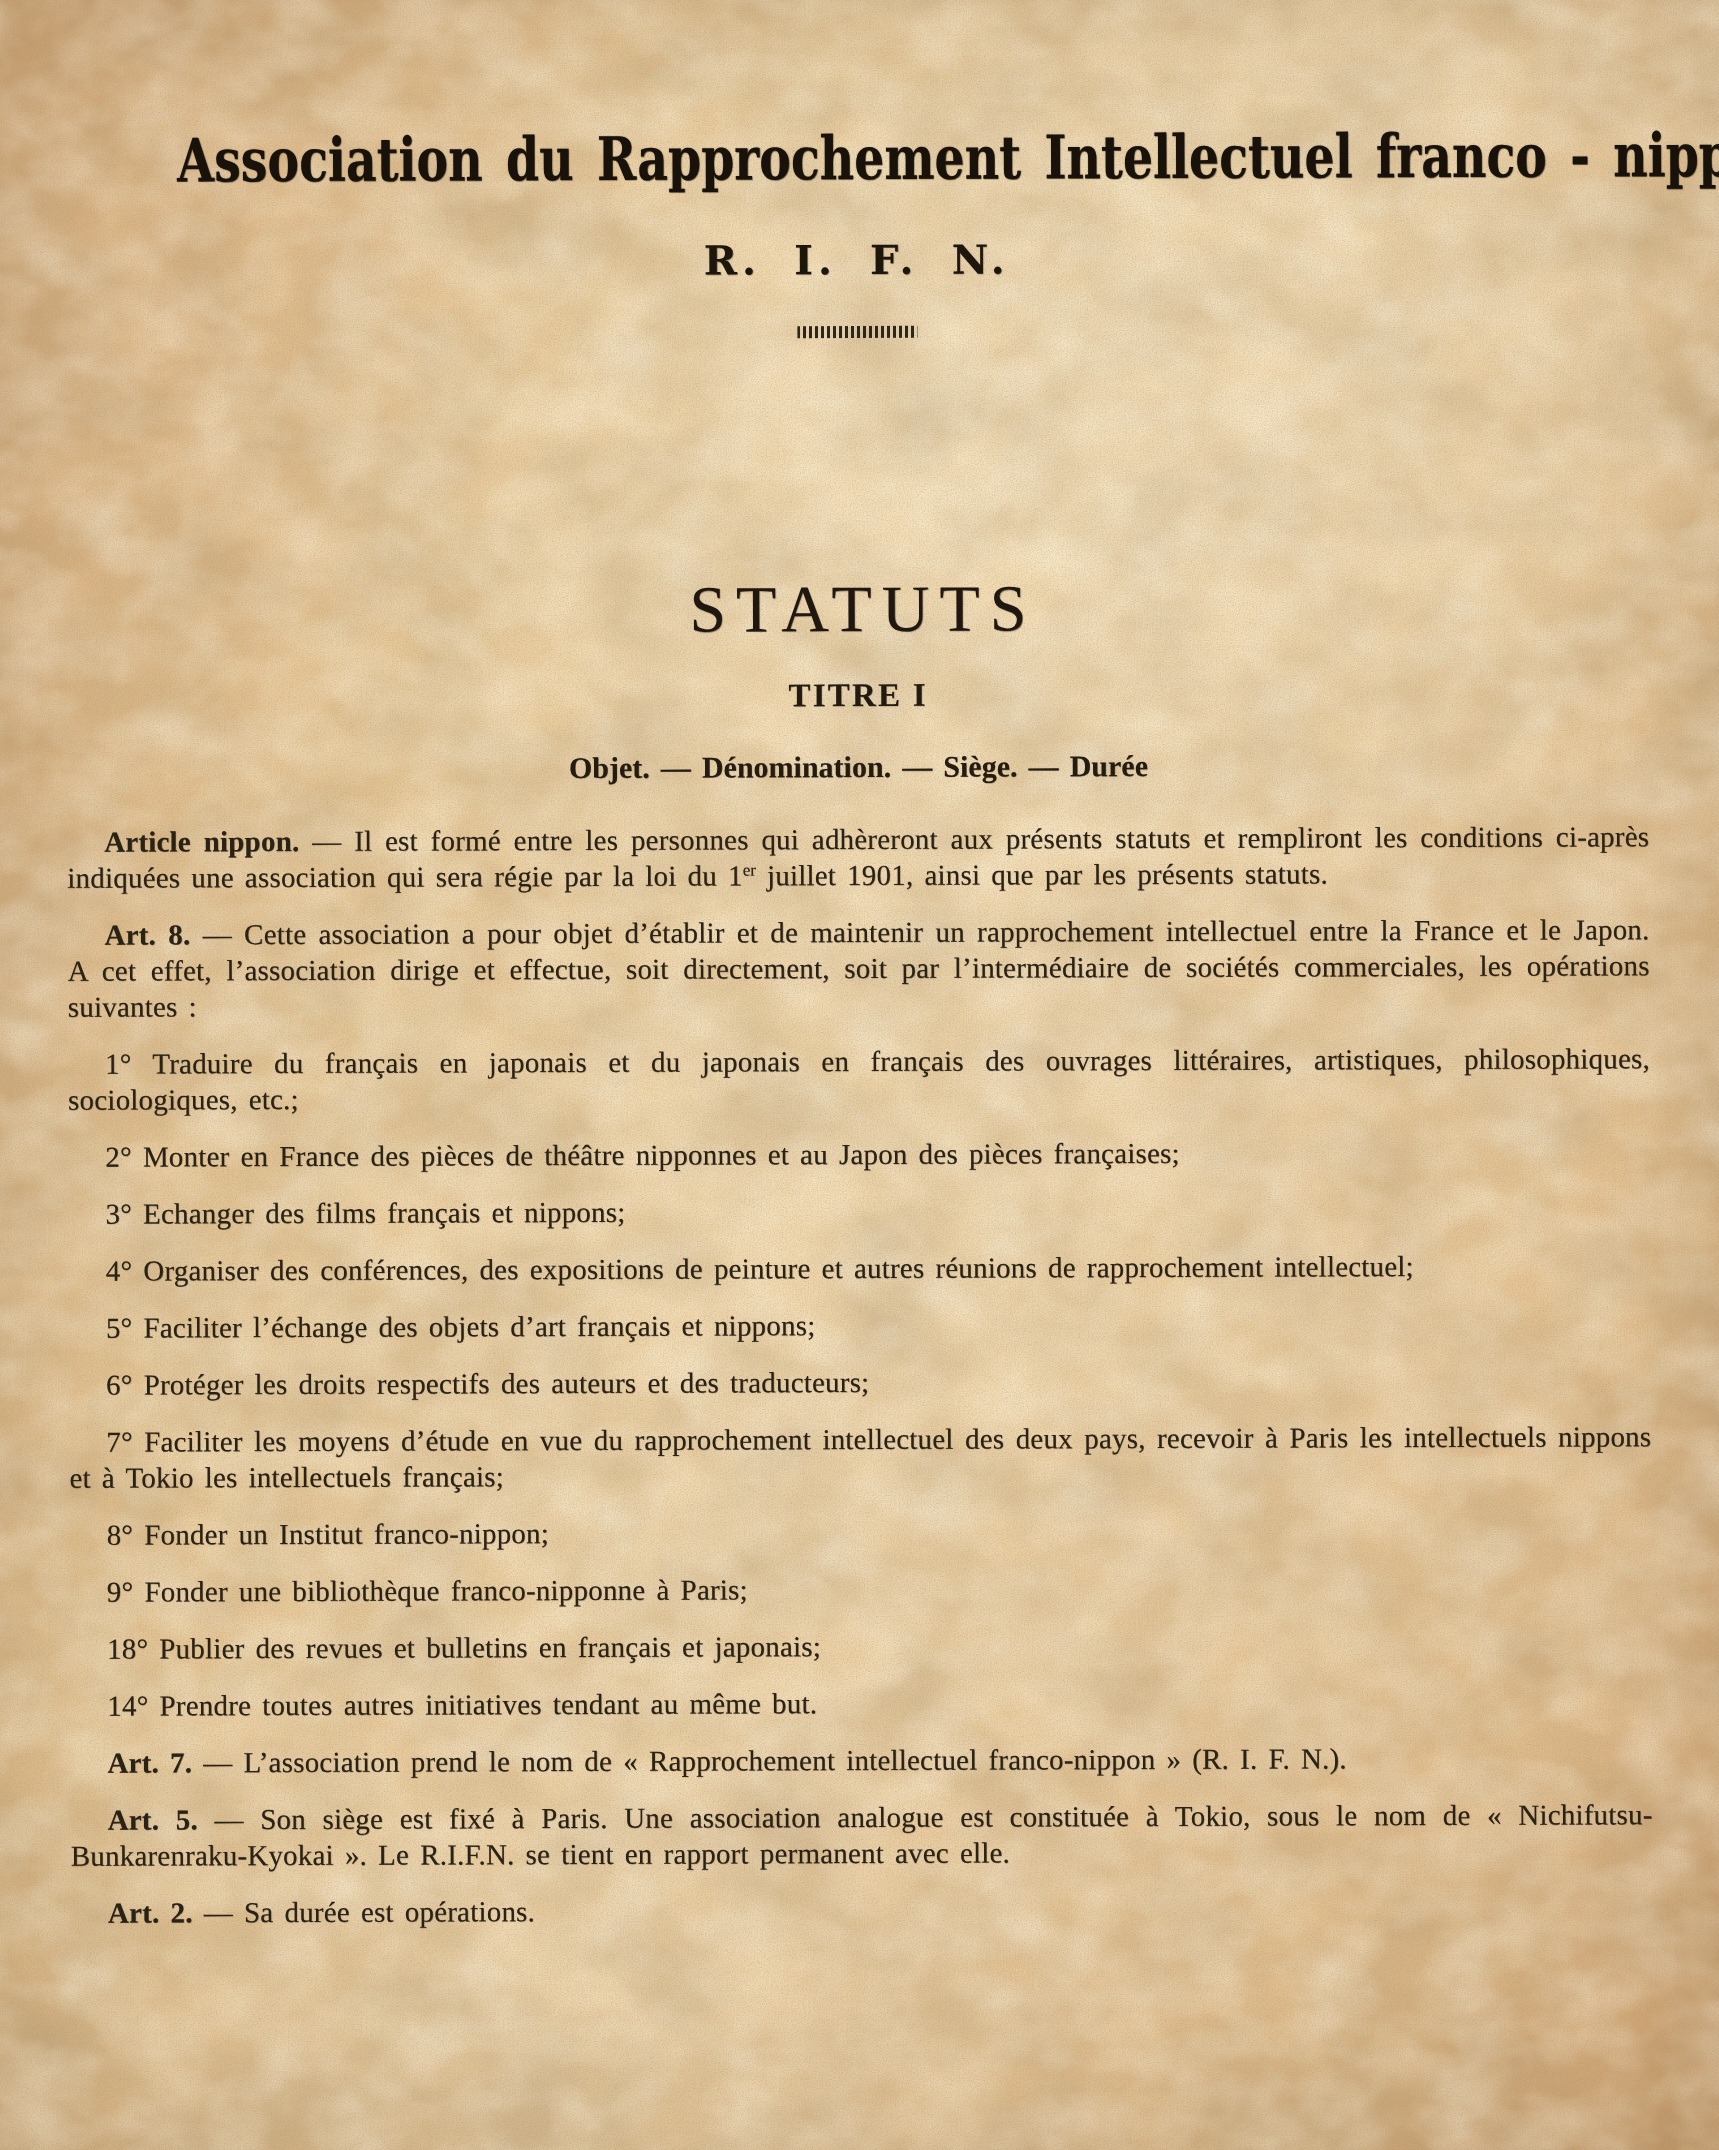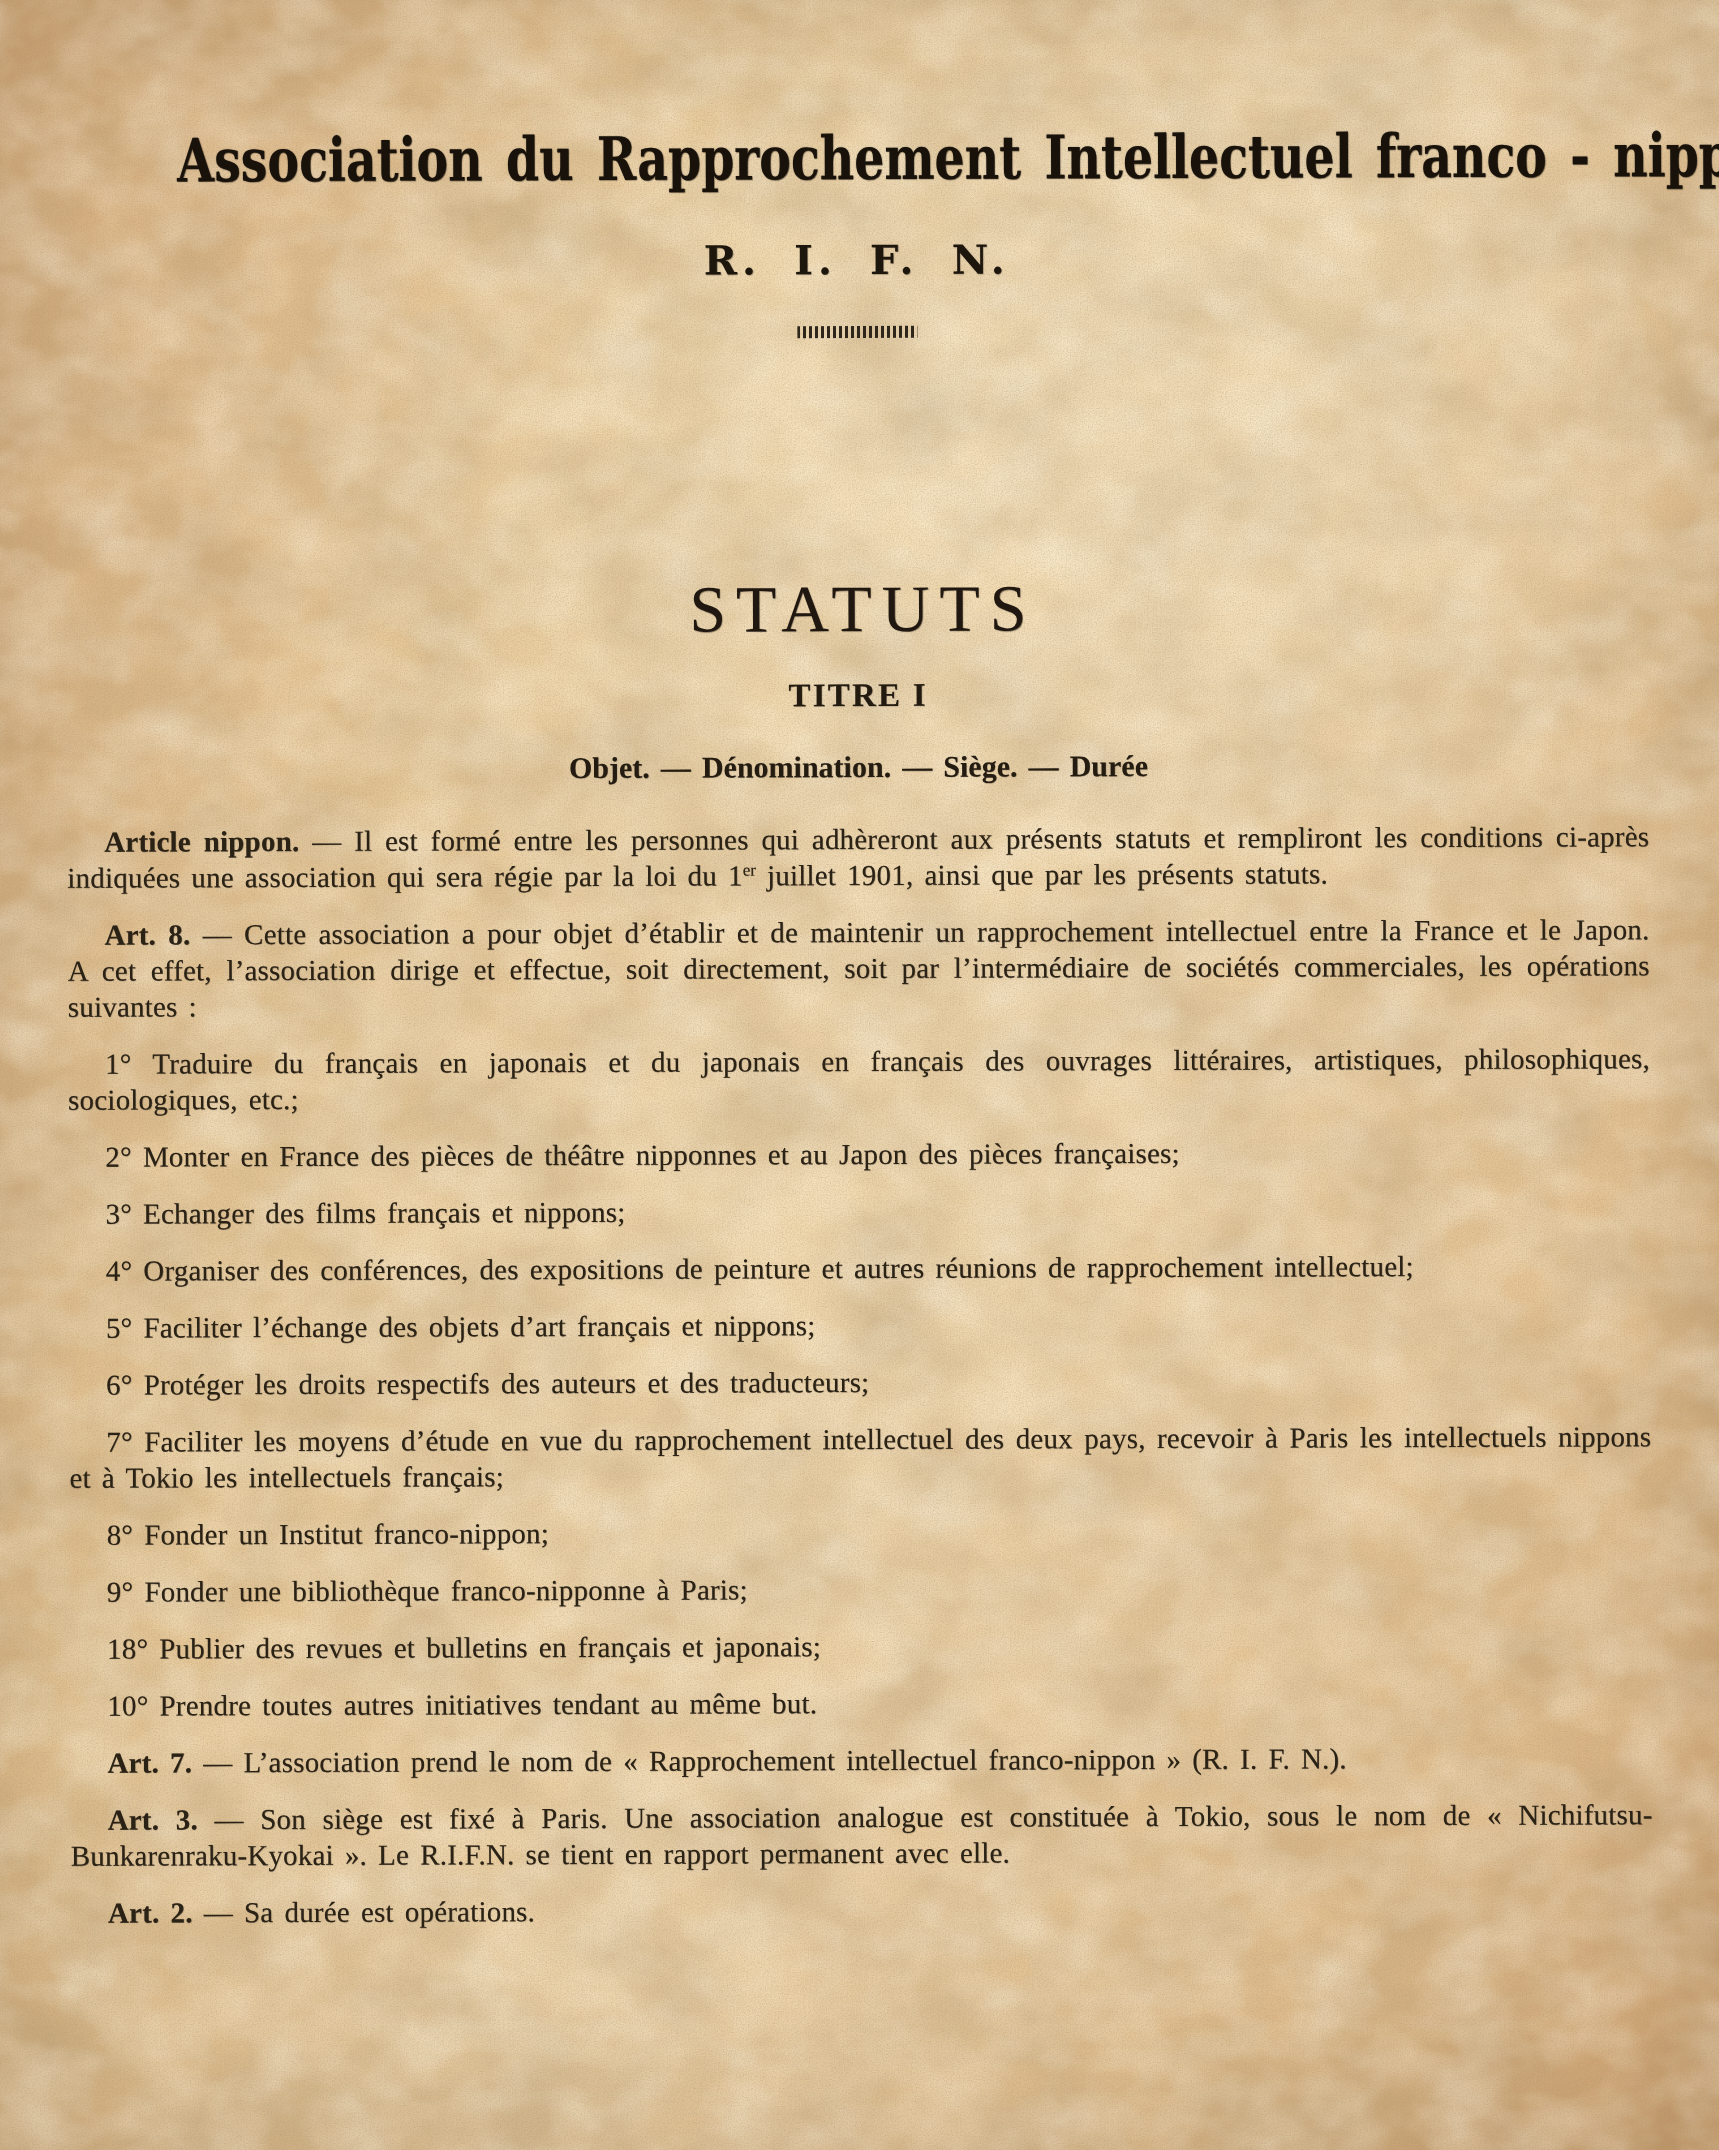--- a/index.html
+++ b/index.html
@@ -194,28 +194,28 @@
 
       <p><span>8°</span>
         <span>Fonder un Institut franco-nippon;</span></p>
 
       <p><span>9°</span>
         <span>Fonder une bibliothèque franco-nipponne à Paris;</span></p>
 
       <p><span>18°</span>
         <span>Publier des revues et bulletins en français et japonais;</span></p>
 
-      <p><span>10°</span>
+      <p><span>14°</span>
         <span>Prendre toutes autres initiatives tendant au même but.</span></p>
 
       <p><span class="lead">Art. 7.</span>
         <span>—</span>
         <span>L’association prend le nom de « Rapprochement intellectuel franco-nippon » (R. I. F. N.).</span></p>
 
-      <p><span class="lead">Art. 3.</span>
+      <p><span class="lead">Art. 5.</span>
         <span>—</span>
         <span>Son siège est fixé à Paris. Une association analogue est constituée à Tokio, sous le nom de « Nichifutsu-Bunkarenraku-Kyokai ». Le R.I.F.N. se tient en rapport permanent avec elle.</span></p>
 
       <p><span class="lead">Art. 2.</span>
         <span>—</span>
         <span>Sa durée est opérations.</span></p>
 
     </div>
   </div>
 </div>

